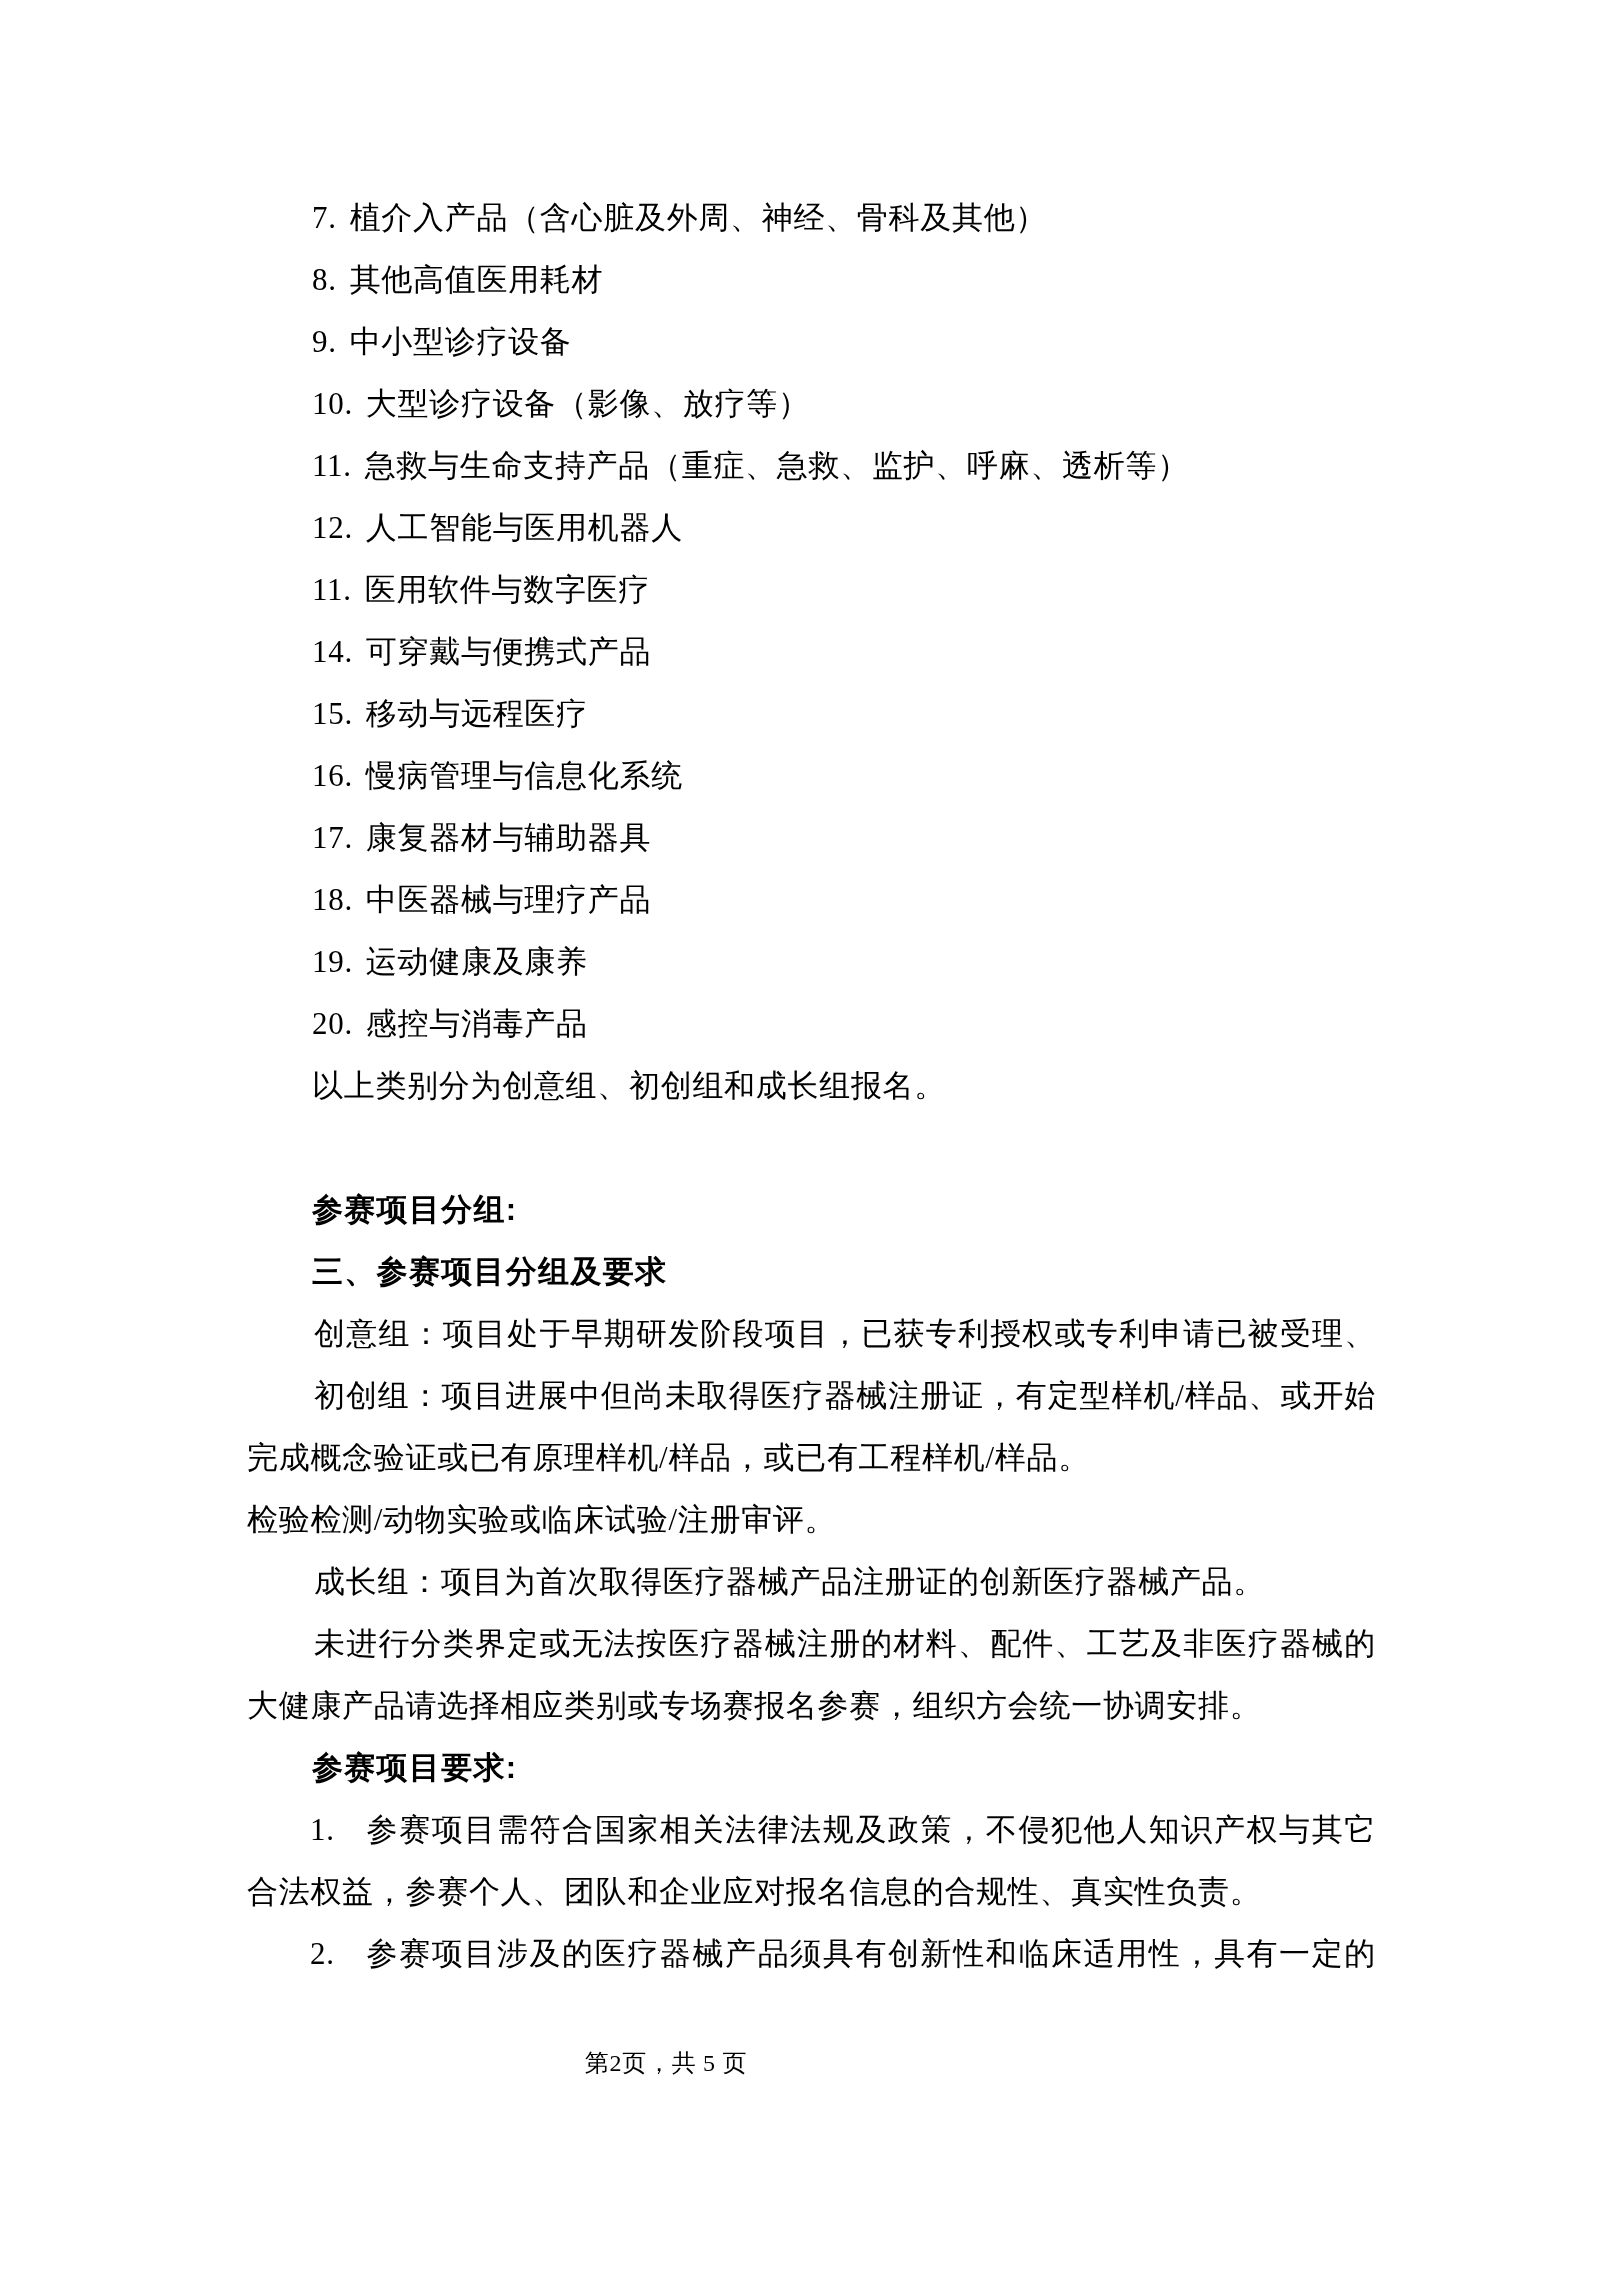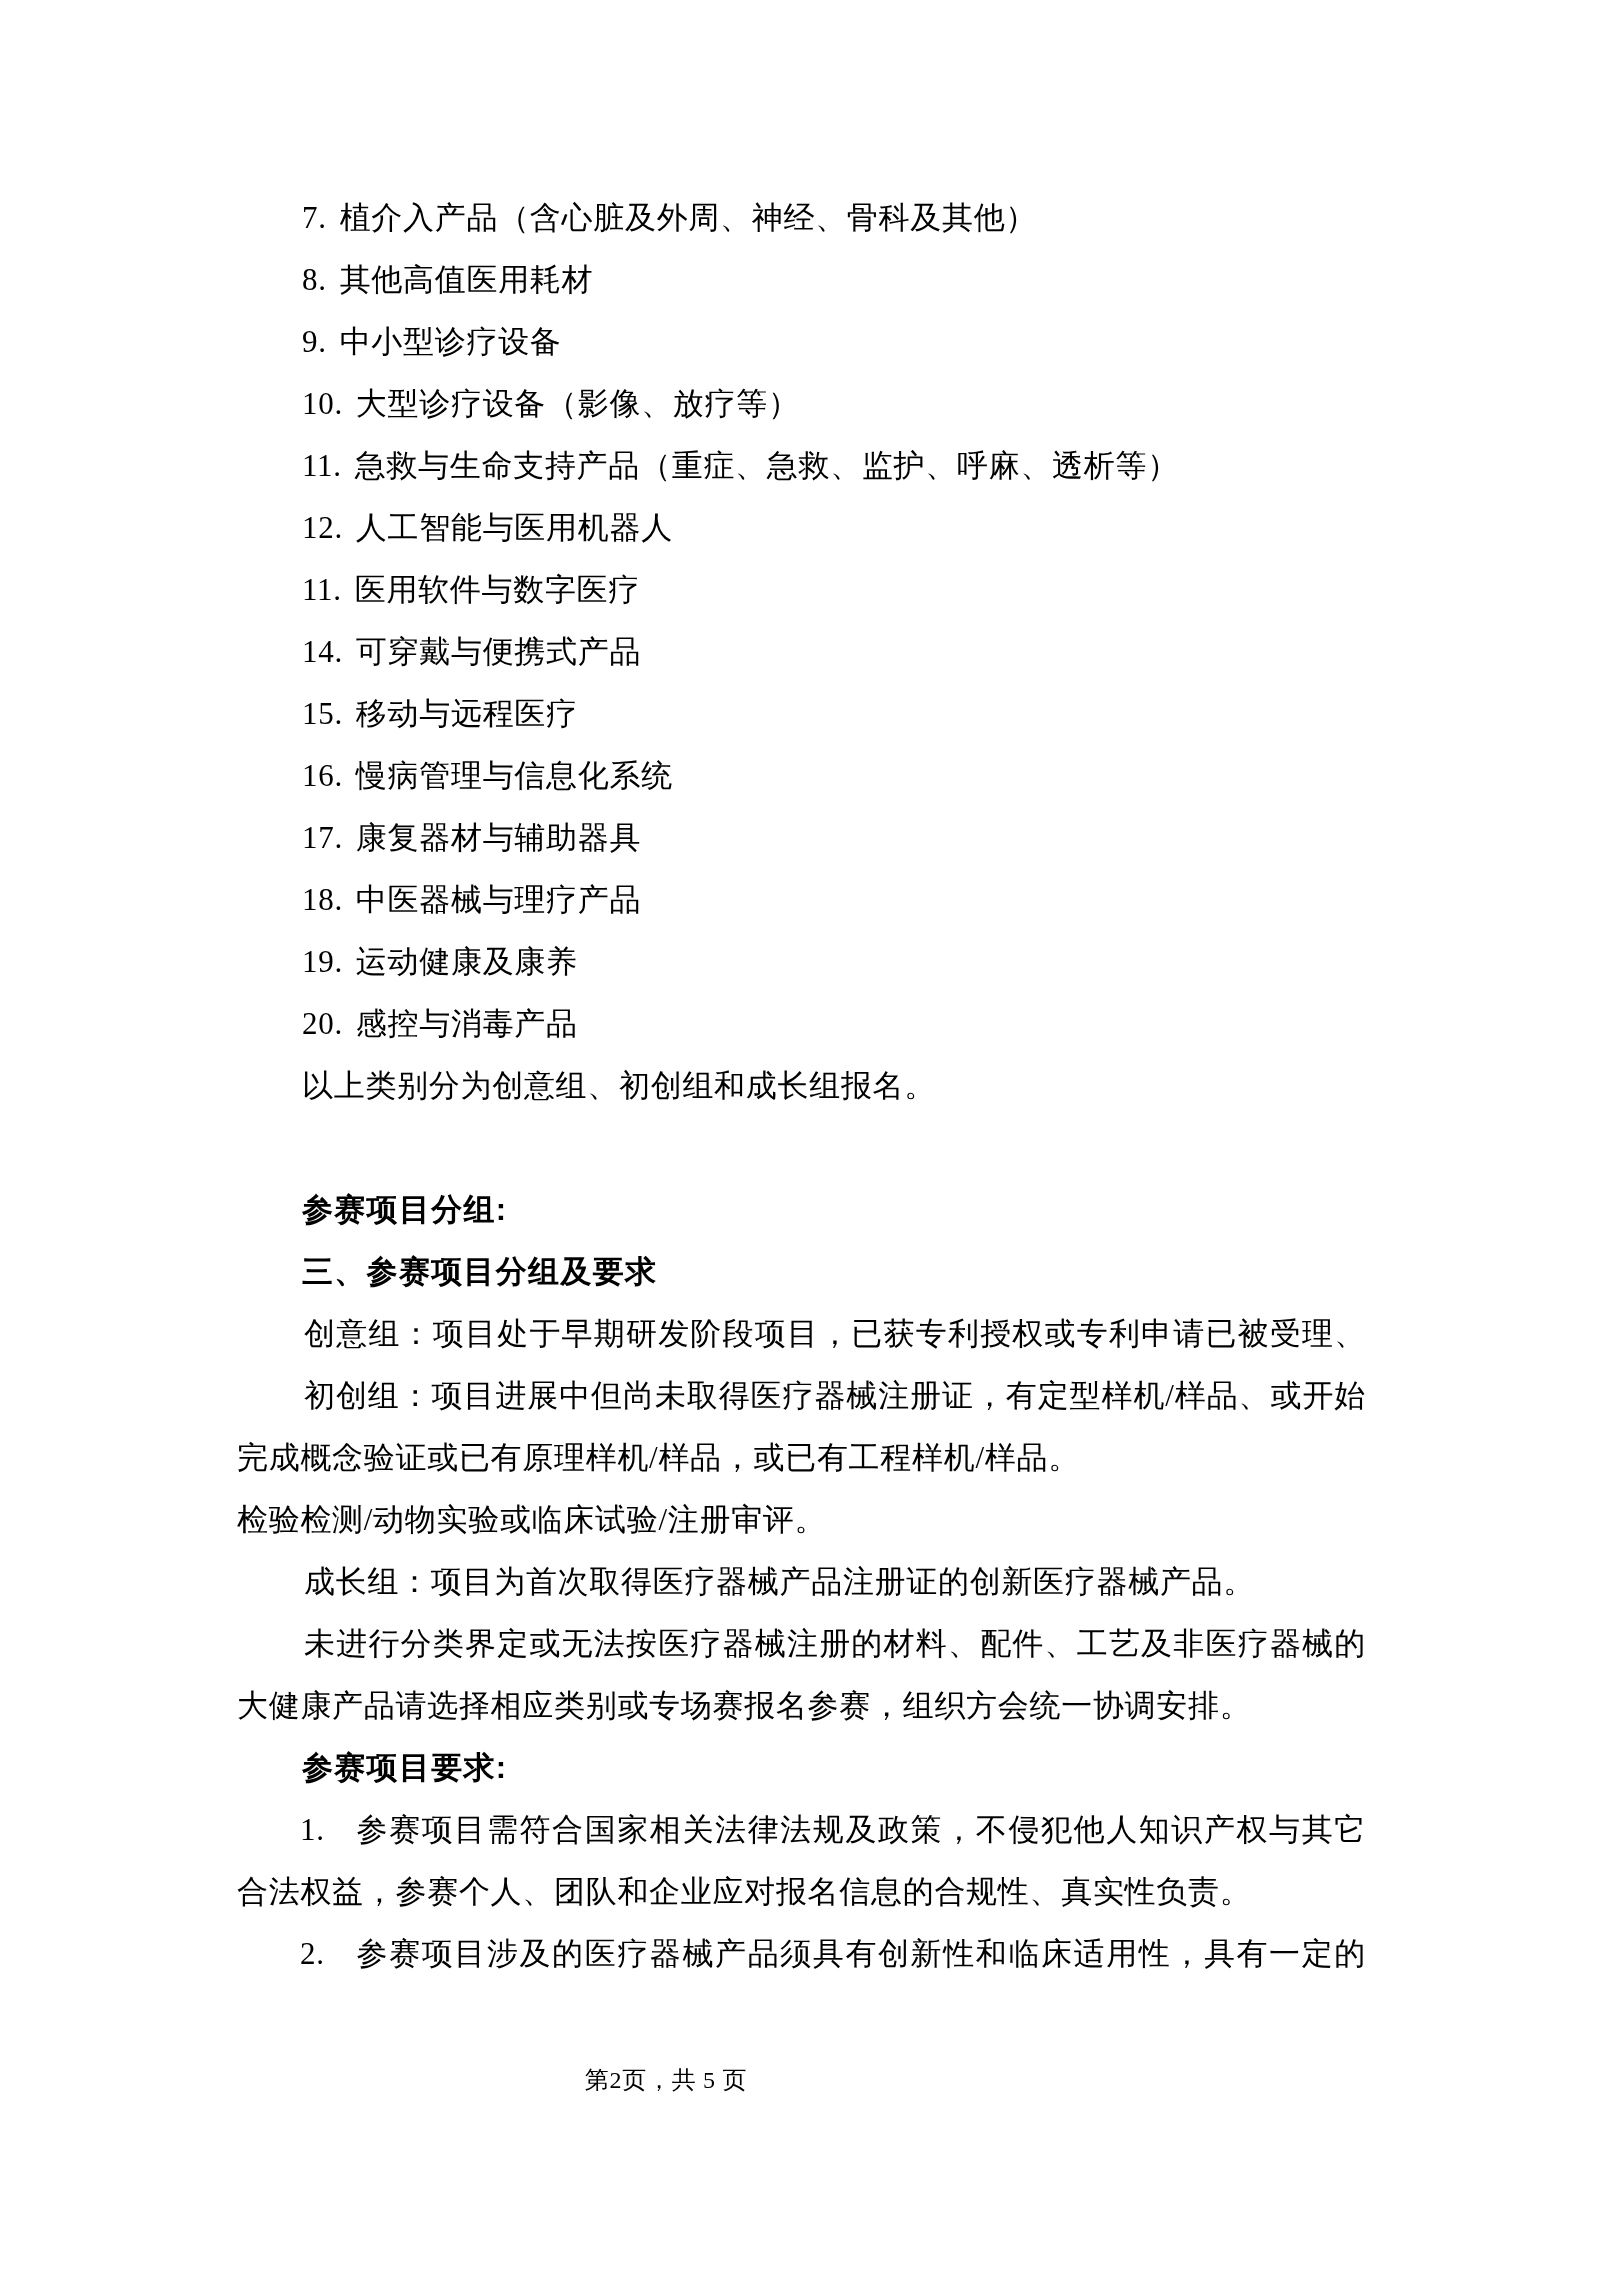--- a/index.html
+++ b/index.html
@@ -17,21 +17,21 @@
   }
   .page {
     position: absolute;
     left: 0; top: 0;
     width: 1623px;
     height: 2295px;
     background: #ffffff;
   }
   .content {
     position: absolute;
-    left: 237px;
+    left: 247px;
     top: 187px;
     width: 1129px;
   }
   .line {
     font-size: 31px;
     line-height: 62px;
     min-height: 62px;
     letter-spacing: 0.7px;
     white-space: normal;
   }
@@ -68,21 +68,20 @@
   }
   .footer {
     position: absolute;
     top: 2047px;
     left: 0;
     width: 1332px;
     text-align: center;
     font-size: 24px;
     line-height: 33px;
     letter-spacing: 0.7px;
-    margin-top: 17px;
   }
 </style>
 </head>
 <body>
 
 <div class="page">
   <div class="content">
 
     <div class="line item">
       <span class="num">7.</span><span>植介入产品（含心脏及外周、神经、骨科及其他）</span>

